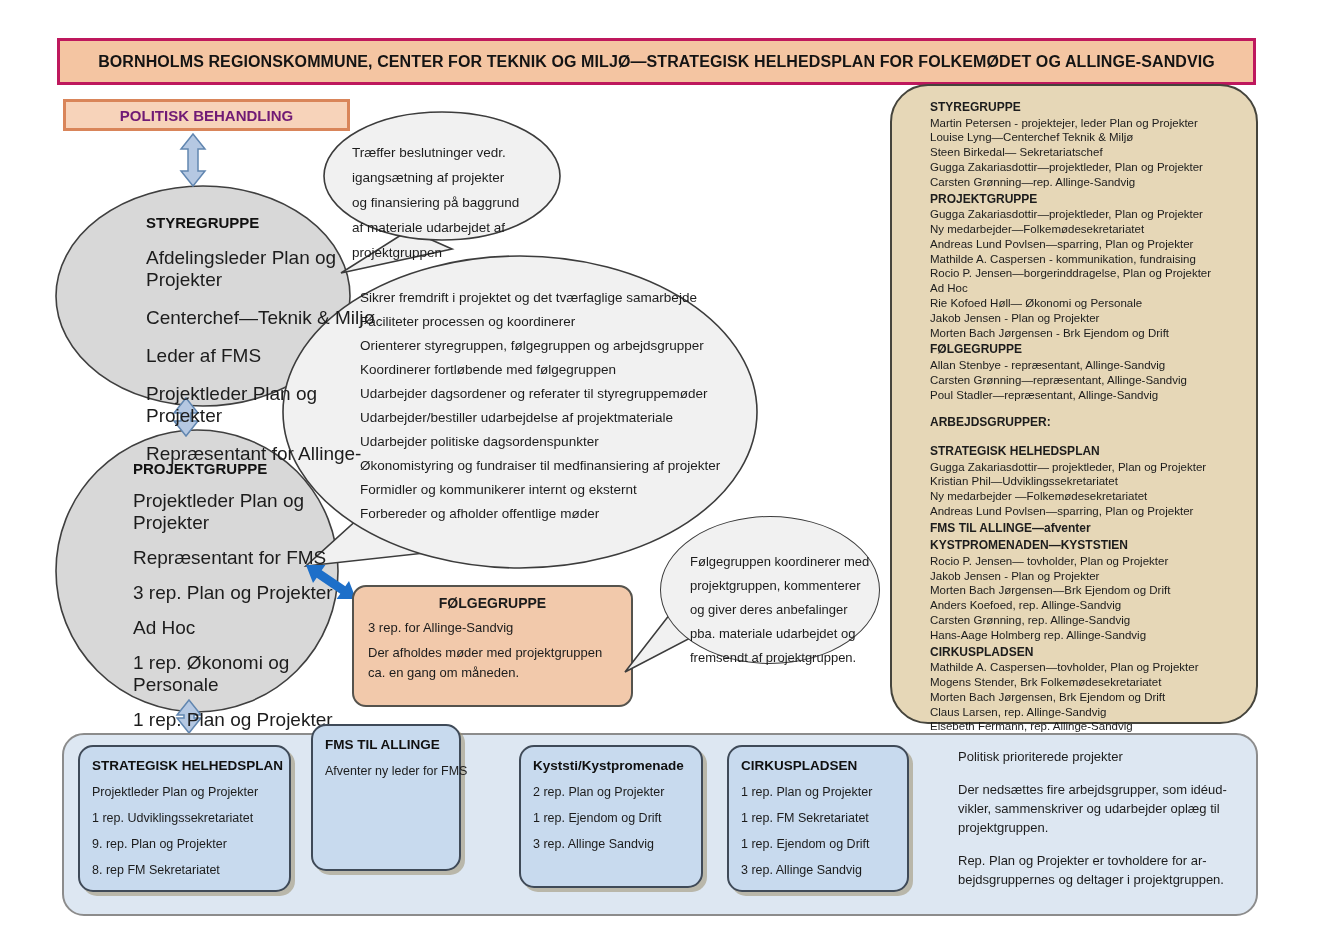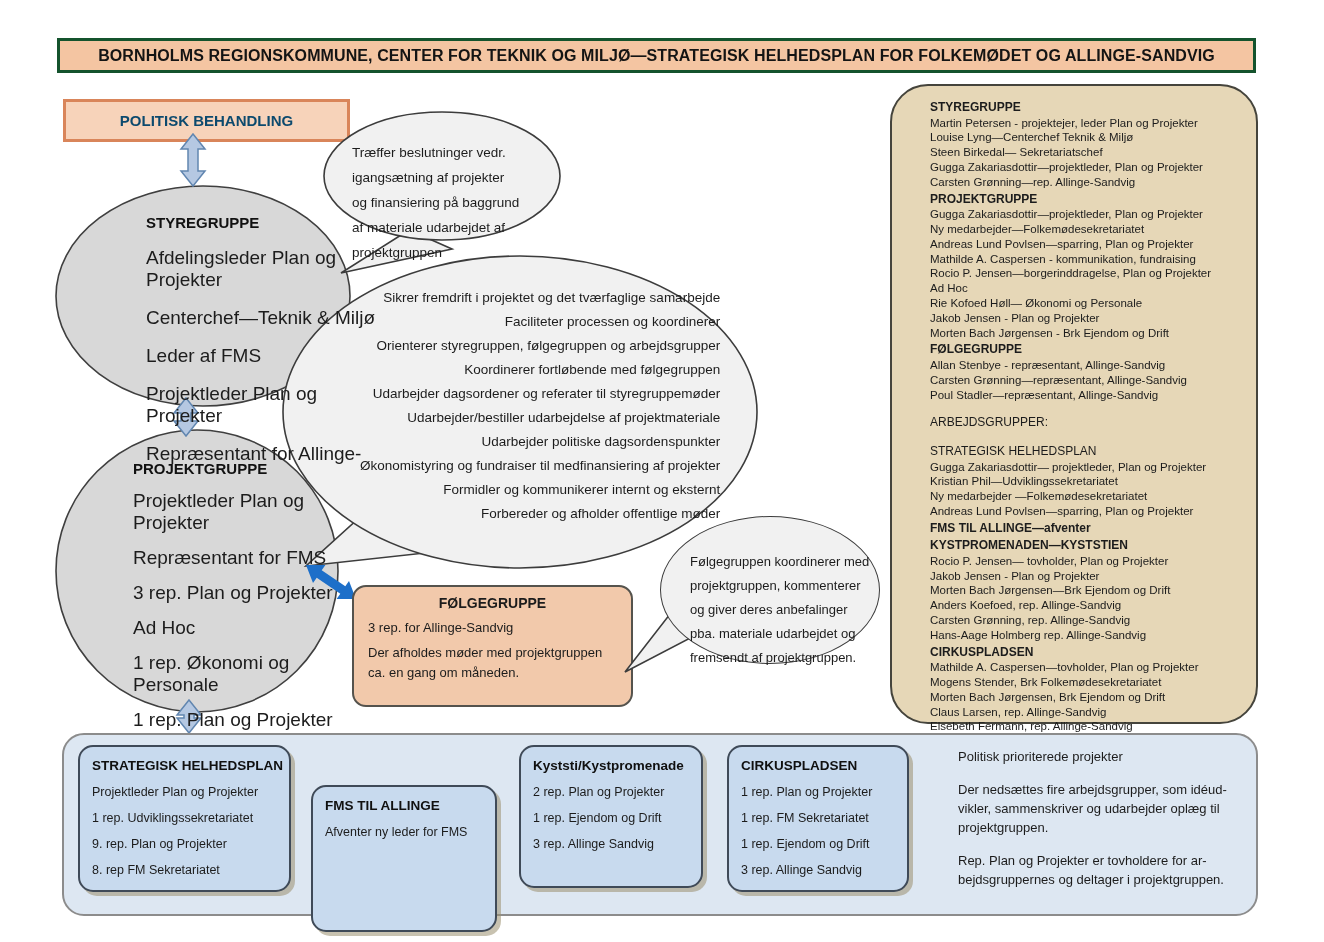--- a/index.html
+++ b/index.html
@@ -1,69 +1,69 @@
 <!DOCTYPE html>
 <html><head>
 <meta charset="utf-8">
 <style>
   html,body{margin:0;padding:0;background:#ffffff;}
   .canvas{position:relative;width:1324px;height:942px;background:#fff;overflow:hidden;
           font-family:"Liberation Sans",sans-serif;color:#1c1c1c;}
   .abs{position:absolute;}
 
-  .title-bar{left:57px;top:38px;width:1199px;height:35px;box-sizing:border-box;
-    background:#f4c5a2;border:3px solid #14532d;display:flex;align-items:center;justify-content:center;
+  .title-bar{left:57px;top:38px;width:1199px;height:47px;box-sizing:border-box;
+    background:#f4c5a2;border:3px solid #be185d;display:flex;align-items:center;justify-content:center;
     font-weight:bold;font-size:16px;color:#141414;letter-spacing:.1px;white-space:nowrap;}
-  .politisk{left:63px;top:99px;width:287px;height:43px;box-sizing:border-box;
+  .politisk{left:63px;top:99px;width:287px;height:32px;box-sizing:border-box;
     background:#f7d3ba;border:3px solid #d9855a;display:flex;align-items:center;justify-content:center;
-    font-weight:bold;font-size:15px;color:#0c4a6e;}
+    font-weight:bold;font-size:15px;color:#701a75;}
 
   svg.underlay{left:0;top:0;}
 
   .gtitle{font-weight:bold;font-size:15px;color:#111;}
   .gline{font-size:19px;}
   .sty{left:146px;top:214px;width:230px;}
   .sty .gtitle{margin-bottom:11px;}
   .sty .gline{margin-top:16px;}
   .proj{left:133px;top:460px;width:240px;}
   .proj .gtitle{margin-bottom:9px;}
   .proj .gline{margin-top:13px;}
 
   .btext div{font-size:13.5px;line-height:25px;white-space:nowrap;}
   .b1{left:352px;top:140px;}
-  .b2{left:360px;top:286px;text-align:right;}
+  .b2{left:360px;top:286px;}
   .b2 div{line-height:24px;}
   .b3{left:690px;top:550px;}
   .b3 div{font-size:13px;line-height:24px;}
 
   .fbox{left:352px;top:585px;width:281px;height:122px;box-sizing:border-box;background:#f2c9ab;
     border:2px solid #55534d;border-radius:14px;padding:8px 14px 0 14px;}
   .ftitle{text-align:center;font-weight:bold;font-size:14px;margin-bottom:9px;}
   .fline{font-size:13px;margin-bottom:8px;}
   .fpara{font-size:13px;line-height:20px;}
 
   .tailsvg{left:612px;top:610px;}
   .rbubble{left:660px;top:516px;width:218px;height:146px;background:#f1f1f1;
     border:1.5px solid #3c3c3c;border-radius:50%;}
 
   .panel{left:890px;top:84px;width:368px;height:640px;box-sizing:border-box;background:#e6d7b7;
     border:2px solid #45443c;border-radius:38px;padding:12px 16px 0 38px;}
   .panel .r{font-size:11.5px;line-height:14.8px;white-space:nowrap;}
   .panel .h{font-weight:bold;font-size:12px;line-height:15.6px;white-space:nowrap;margin-top:2px;}
-  .panel .hg{font-weight:normal;font-size:12px;line-height:15.6px;white-space:nowrap;margin-top:13px;}
+  .panel .hg{font-weight:bold;font-size:12px;line-height:15.6px;white-space:nowrap;margin-top:13px;}
   .panel .big{font-size:13.5px;line-height:17px;white-space:nowrap;}
 
   .bottom{left:62px;top:733px;width:1196px;height:183px;box-sizing:border-box;background:#dde7f2;
     border:2px solid #8c8c8c;border-radius:22px;}
   .bbox{background:#c8daee;border:2px solid #3f4a58;border-radius:15px;box-sizing:border-box;
     padding:11px 12px 0 12px;box-shadow:4px 4px 0 rgba(155,143,112,.55);}
   .bbox .bt{font-weight:bold;font-size:13.5px;white-space:nowrap;color:#101010;}
   .bbox .bl div{font-size:12.5px;margin-top:12px;white-space:nowrap;}
   .bx1{left:78px;top:745px;width:213px;height:147px;}
-  .bx2{left:311px;top:785px;width:186px;height:147px;}
+  .bx2{left:311px;top:724px;width:150px;height:147px;}
   .bx3{left:519px;top:745px;width:184px;height:143px;}
   .bx4{left:727px;top:745px;width:182px;height:147px;}
 
   .note{left:958px;top:747px;width:300px;}
   .note div{font-weight:normal;font-size:13px;line-height:19px;white-space:nowrap;}
   .note .g{margin-top:14px;}
 </style>
 </head>
 <body>
 

